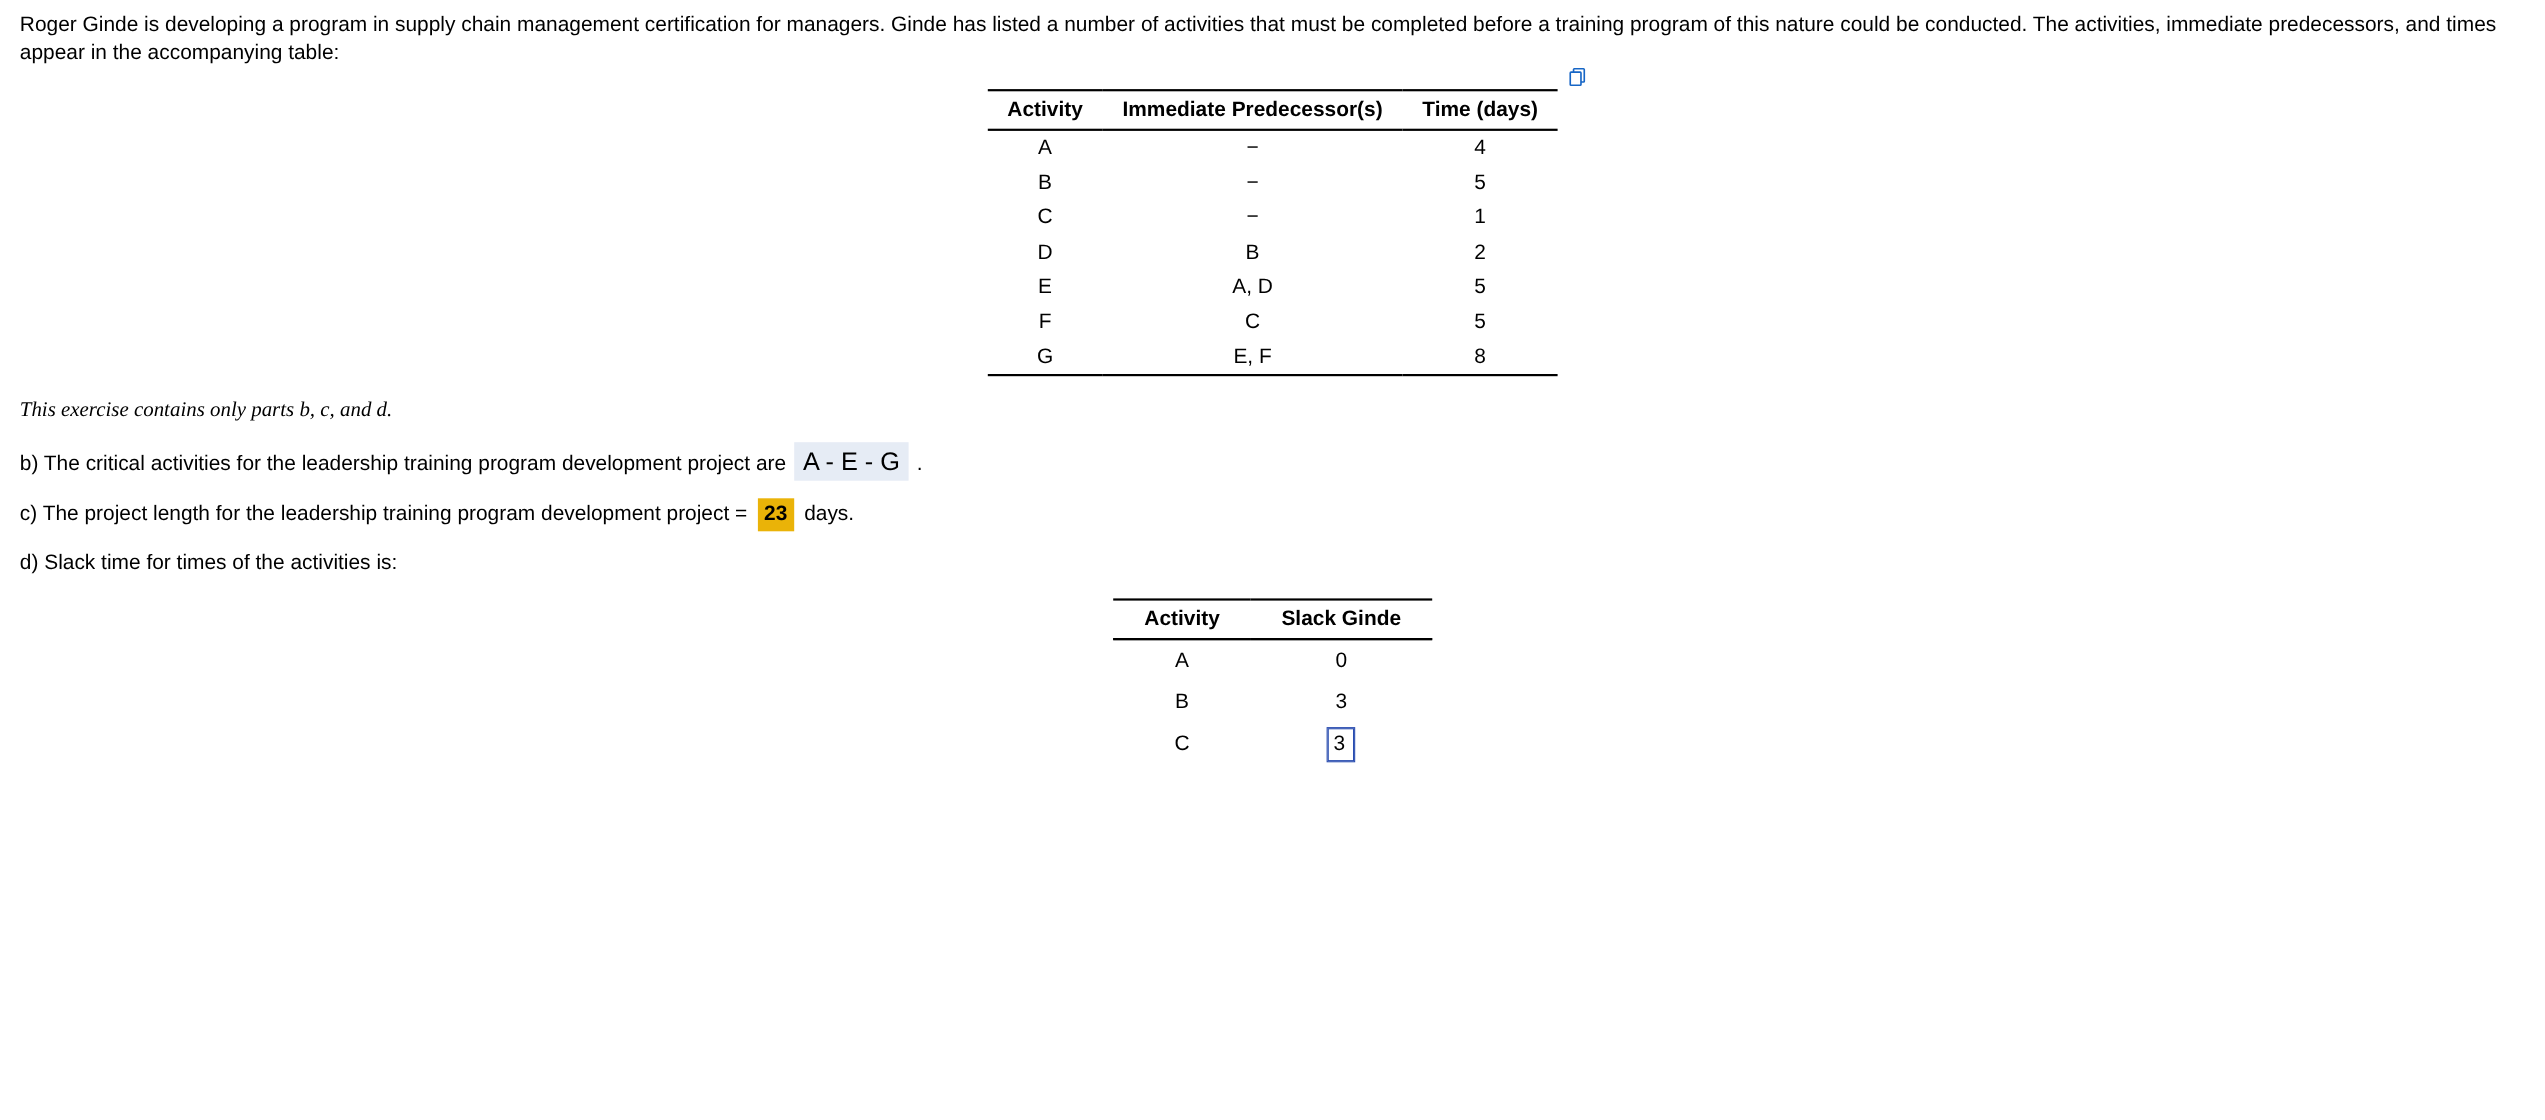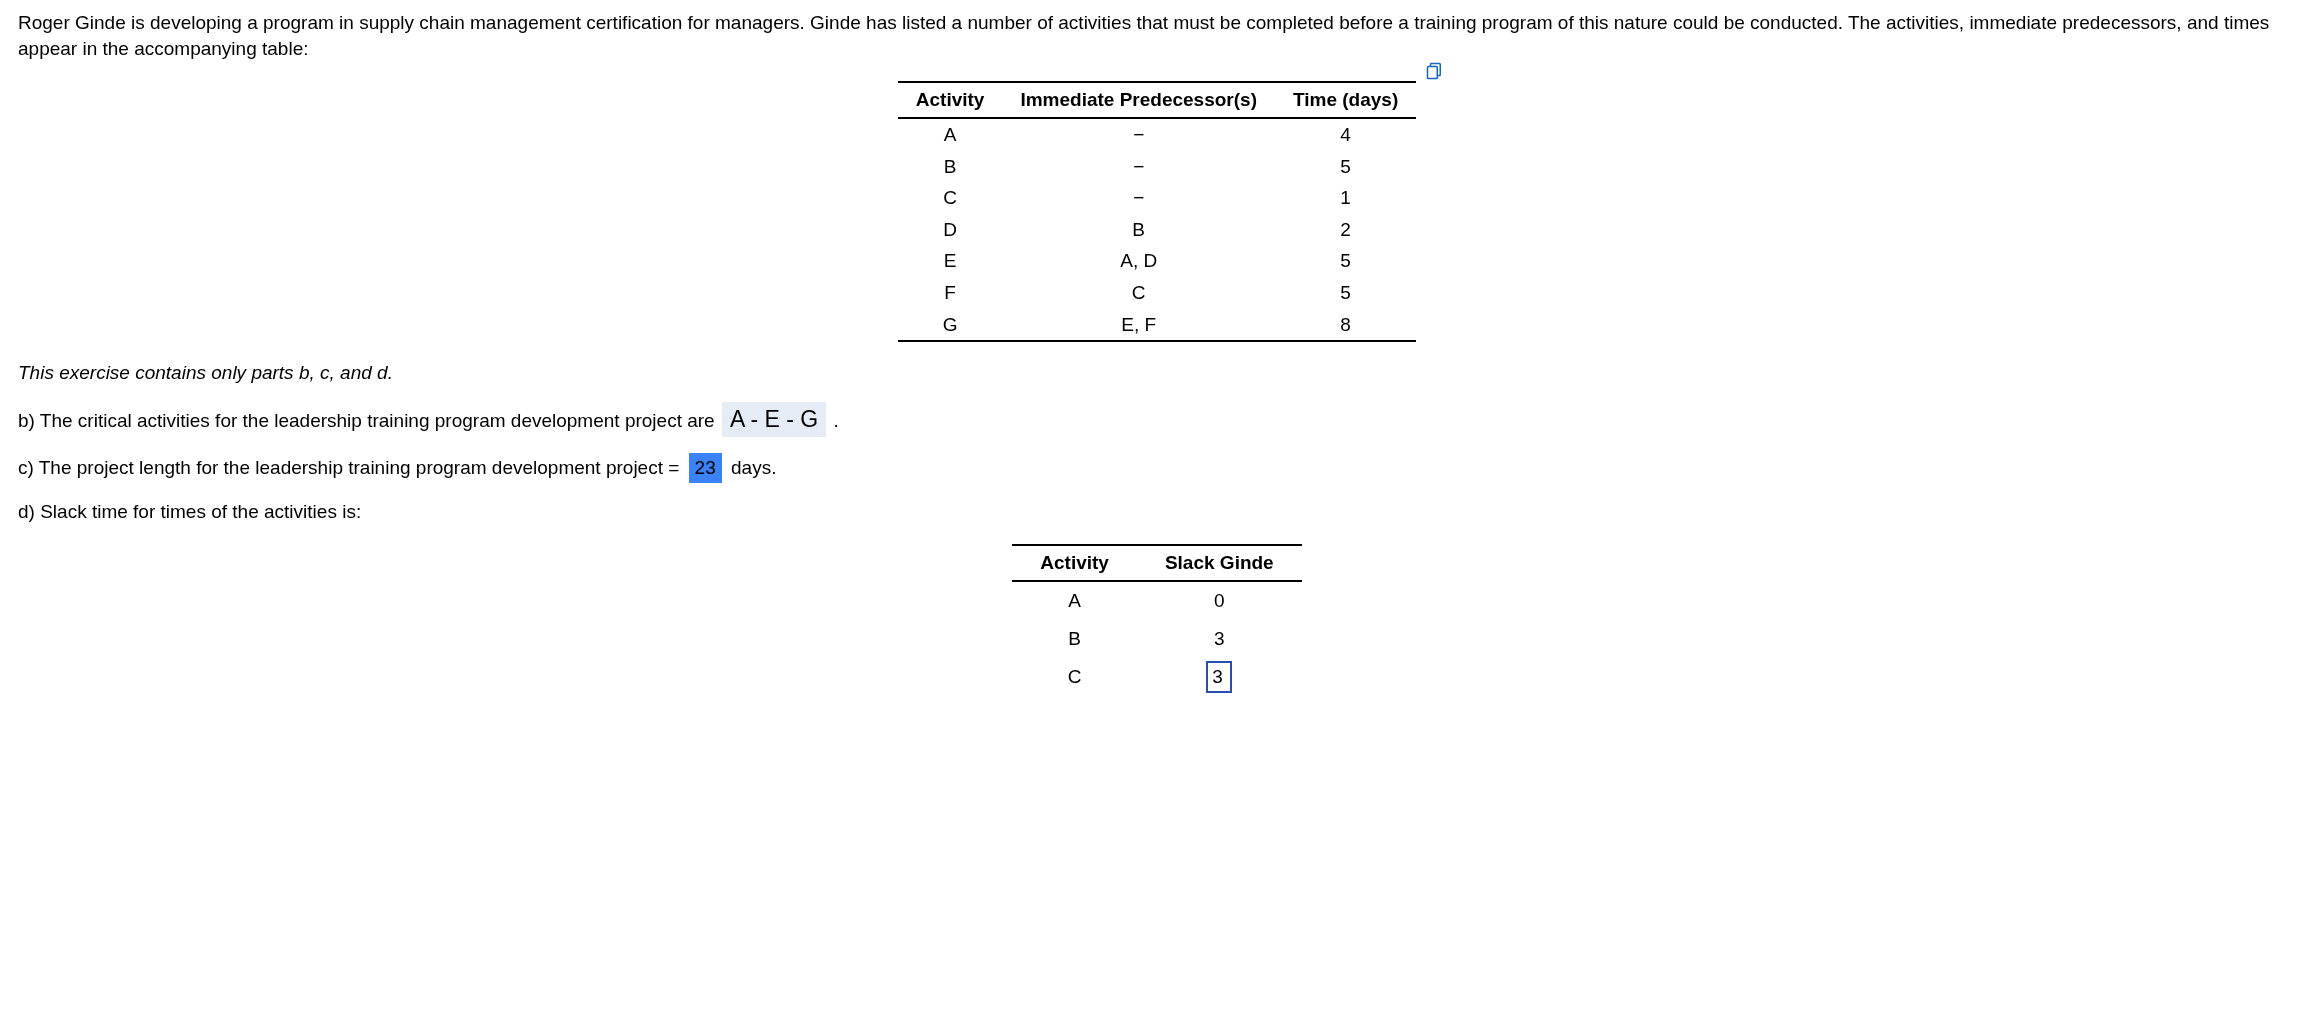--- a/index.html
+++ b/index.html
@@ -6,21 +6,21 @@
     font-family: Arial, Helvetica, sans-serif;
     font-size: 19px;
     color: #000;
     margin: 0;
     padding: 8px 18px;
     line-height: 1.35;
   }
   .paragraph {
     margin: 2px 0 10px 0;
   }
-  .italic { font-style: italic; }
+  .italic { font-style: italic; font-family: Liberation Serif, serif; }
   .table-wrap {
     text-align: center;
     margin: 20px 0 18px 0;
   }
   table.data {
     border-collapse: collapse;
     display: inline-table;
   }
   table.data th {
     font-weight: bold;
@@ -43,25 +43,26 @@
   }
   .dropdown-box {
     display: inline-block;
     background: #e6ecf5;
     padding: 2px 8px;
     margin: 0 2px;
     font-size: 23px;
   }
   .num-box {
     display: inline-block;
-    background: #3b82f6;
+    background: #eab308;
     padding: 2px 6px;
     margin: 0 4px;
     min-width: 18px;
     text-align: center;
+    font-weight: bold;
   }
   .slack-table {
     border-collapse: collapse;
     display: inline-table;
   }
   .slack-table th {
     font-weight: bold;
     padding: 4px 28px;
     border-top: 2px solid #000;
     border-bottom: 2px solid #000;

